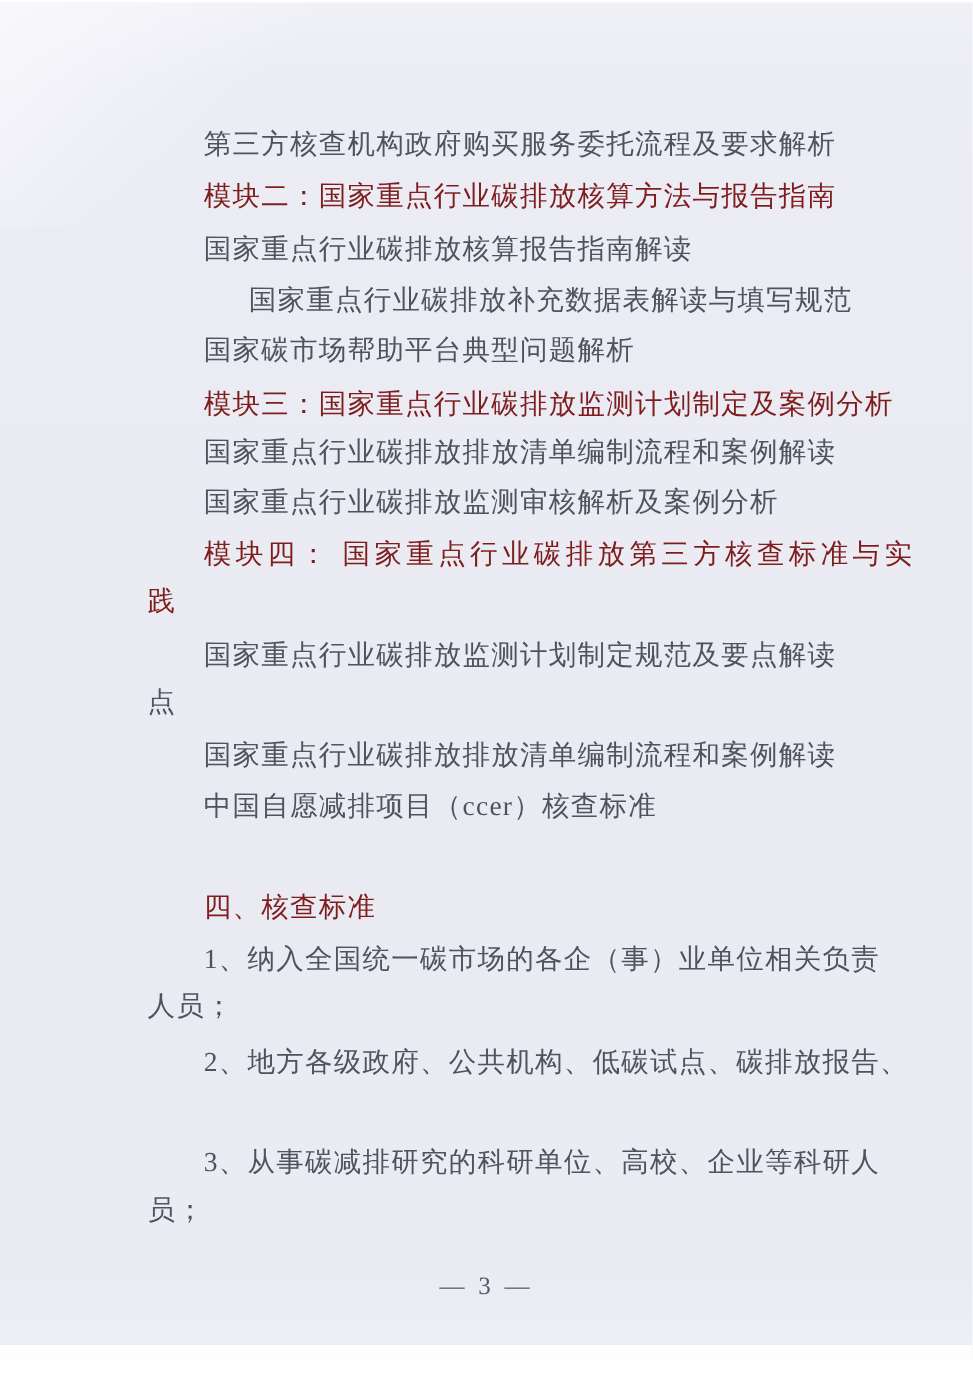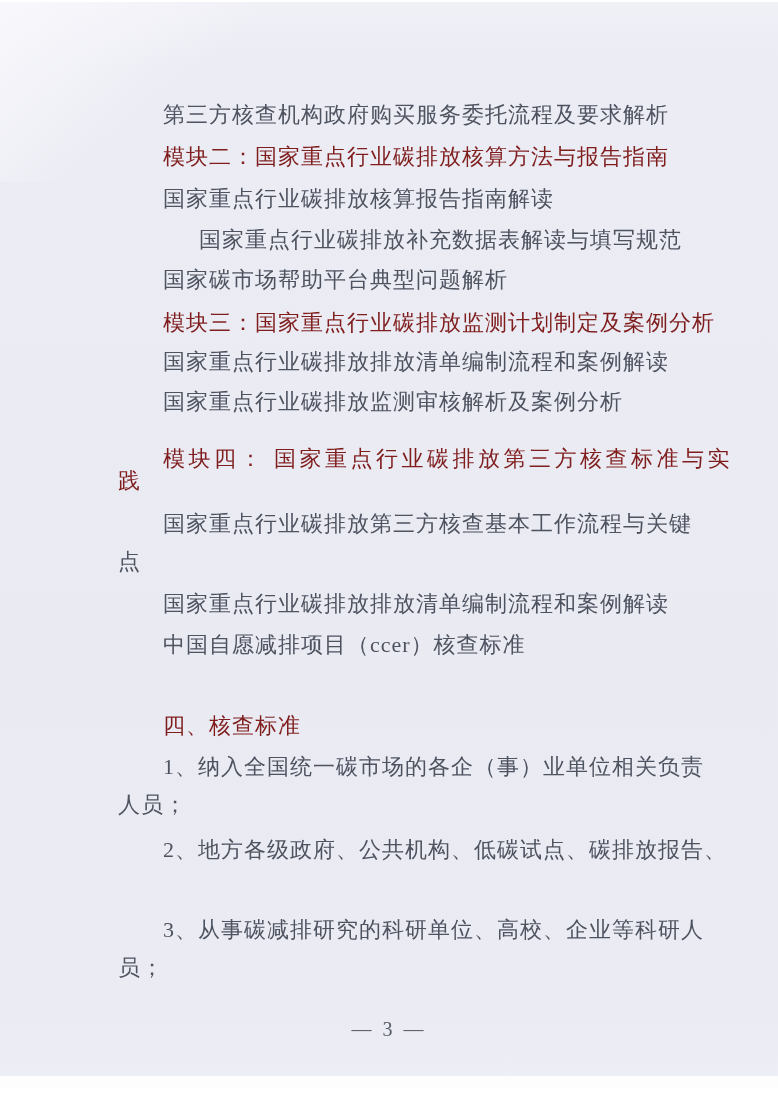--- a/index.html
+++ b/index.html
@@ -35,21 +35,21 @@
     font-size:22px;
     letter-spacing:1px;
     color:#4e5360;
     white-space:pre;
   }
   .line.indent{left:163px;}
   .line.bold{
     font-weight:normal;
     color:#7f1d1d;
   }
-  .line.spaced{letter-spacing:3.5px;margin-top:16px;}
+  .line.spaced{letter-spacing:3.5px;}
   .page-number{
     position:absolute;
     left:0;top:1018px;width:778px;
     text-align:center;
     font-size:20px;
     letter-spacing:3px;
     color:#565b66;
   }
 </style>
 </head>
@@ -64,21 +64,21 @@
     <div class="line indent" style="top: 100px;">第三方核查机构政府购买服务委托流程及要求解析</div>
     <div class="line indent bold" style="top: 142px;">模块二：国家重点行业碳排放核算方法与报告指南</div>
     <div class="line indent" style="top: 184px;">国家重点行业碳排放核算报告指南解读</div>
     <div class="line indent" style="top: 225px; margin-left: 36px;">国家重点行业碳排放补充数据表解读与填写规范</div>
     <div class="line indent" style="top: 265px;">国家碳市场帮助平台典型问题解析</div>
     <div class="line indent bold" style="top: 308px;">模块三：国家重点行业碳排放监测计划制定及案例分析</div>
     <div class="line indent" style="top: 347px;">国家重点行业碳排放排放清单编制流程和案例解读</div>
     <div class="line indent" style="top: 387px;">国家重点行业碳排放监测审核解析及案例分析</div>
     <div class="line indent bold spaced" style="top: 428px;">模块四： 国家重点行业碳排放第三方核查标准与实</div>
     <div class="line bold" style="top: 466px;">践</div>
-    <div class="line indent" style="top: 509px;">国家重点行业碳排放第三方核查基本工作流程与关键</div>
+    <div class="line indent" style="top: 509px;">国家重点行业碳排放监测计划制定规范及要点解读</div>
     <div class="line" style="top: 547px;">点</div>
     <div class="line indent" style="top: 589px;">国家重点行业碳排放排放清单编制流程和案例解读</div>
     <div class="line indent" style="top: 630px;">中国自愿减排项目（ccer）核查标准</div>
     <div class="line indent bold" style="top: 711px;">四、核查标准</div>
     <div class="line indent" style="top: 752px;">1、纳入全国统一碳市场的各企（事）业单位相关负责</div>
     <div class="line" style="top: 790px;">人员；</div>
     <div class="line indent" style="top: 835px;">2、地方各级政府、公共机构、低碳试点、碳排放报告、</div>
     <div class="line indent" style="top: 915px;">3、从事碳减排研究的科研单位、高校、企业等科研人</div>
     <div class="line" style="top: 953px;">员；</div>
   </div>

